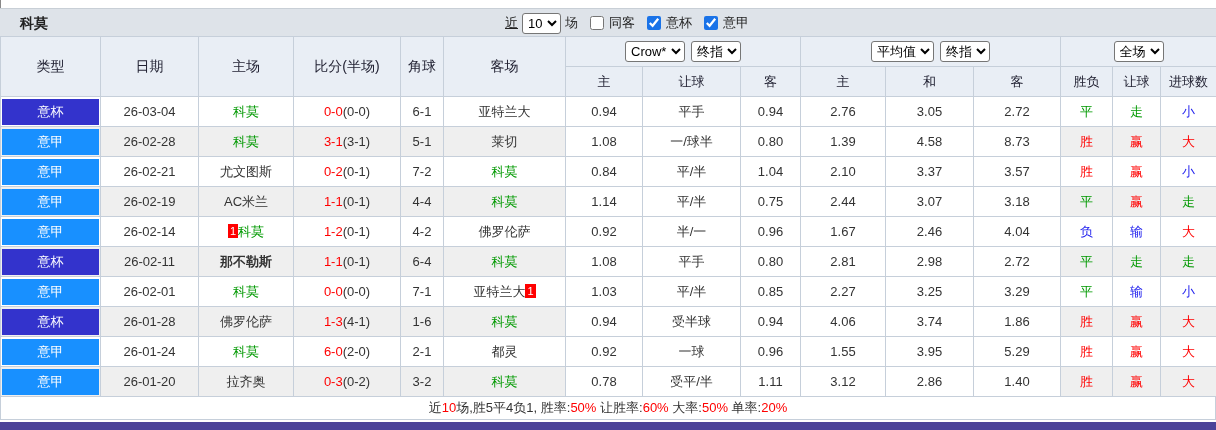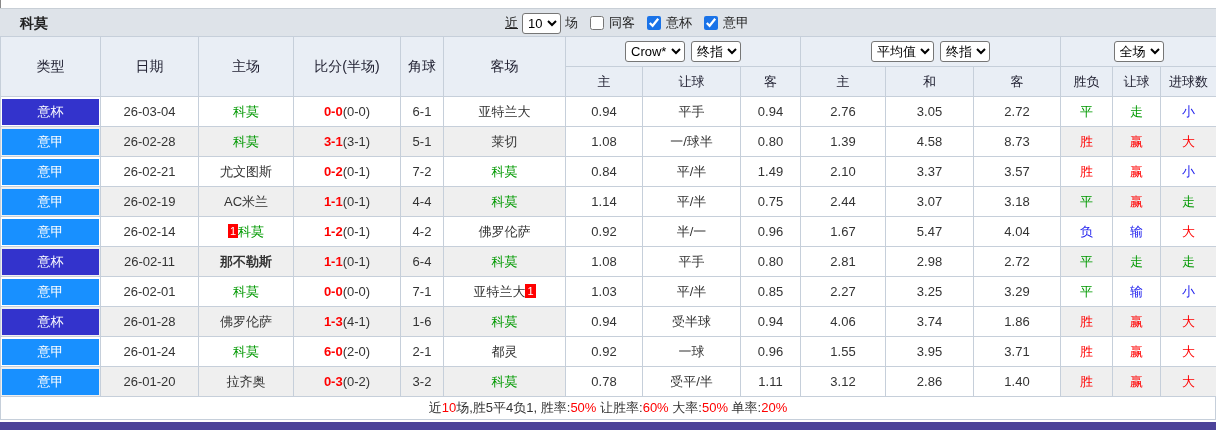--- a/index.html
+++ b/index.html
@@ -48,21 +48,21 @@
   tr.hrowB th { height: 30px; font-size:13px; }
   .selwrap { display:flex; justify-content:center; gap:6px; align-items:center; }
   table.stats td { height: 30px; background:#fff; }
   tr.alt td:not(.crow):not(.avg) { background:#EFEFEF; }
   td.crow { background:#FBF4EC; }
   td.avg  { background:#E7F2F8; }
   .type-badge {
     margin: 1px; height: 26px; line-height: 26px;
     color: #fff; font-size: 13px;
   }
-  .score-full { color:#FF0000;font-weight:bold; }
+  .score-full { color:#FF0000; }
   .score-half { color:#333; }
   .red-badge {
     display:inline-block; background:#FF0000; color:#fff;
     font-size: 11px; line-height: 14px; height:14px; min-width:8px;
     padding: 0 2px; vertical-align: 1px;
   }
   .team-name { cursor: pointer; }
   .summary {
     height: 23px; line-height: 22px; text-align:center; font-size: 13px;
     border-left:1px solid #C6CFDA; border-right:1px solid #C6CFDA; border-bottom:1px solid #C6CFDA;
@@ -194,21 +194,21 @@
       <td>
             <div class="type-badge" style="background: rgb(24, 144, 255);">意甲</div>
           </td>
       <td>26-02-21</td>
       <td><span class="team-name" style="color: rgb(51, 51, 51); margin-top: 44px;">尤文图斯</span></td>
       <td><span class="score-full">0-2</span><span class="score-half">(0-1)</span></td>
       <td>7-2</td>
       <td><span class="team-name" style="color: rgb(0, 153, 0);">科莫</span></td>
       <td class="crow">0.84</td>
       <td class="crow">平/半</td>
-      <td class="crow">1.49</td>
+      <td class="crow">1.04</td>
       <td class="avg">2.10</td>
       <td class="avg">3.37</td>
       <td class="avg">3.57</td>
       <td style="color: rgb(255, 0, 0);">胜</td>
       <td style="color: rgb(255, 0, 0);">赢</td>
       <td style="color: rgb(34, 34, 238);">小</td>
     </tr>
         <tr class="alt">
       <td>
             <div class="type-badge" style="background: rgb(24, 144, 255);">意甲</div>
@@ -234,21 +234,21 @@
           </td>
       <td>26-02-14</td>
       <td><span class="red-badge">1</span><span class="team-name" style="color: rgb(0, 153, 0);">科莫</span></td>
       <td><span class="score-full">1-2</span><span class="score-half">(0-1)</span></td>
       <td>4-2</td>
       <td><span class="team-name" style="color: rgb(51, 51, 51);">佛罗伦萨</span></td>
       <td class="crow">0.92</td>
       <td class="crow">半/一</td>
       <td class="crow">0.96</td>
       <td class="avg">1.67</td>
-      <td class="avg">5.47</td>
+      <td class="avg">2.46</td>
       <td class="avg">4.04</td>
       <td style="color: rgb(34, 34, 238);">负</td>
       <td style="color: rgb(34, 34, 238);">输</td>
       <td style="color: rgb(255, 0, 0);">大</td>
     </tr>
         <tr class="alt">
       <td>
             <div class="type-badge" style="background: rgb(51, 51, 204);">意杯</div>
           </td>
       <td>26-02-11</td>
@@ -311,21 +311,21 @@
       <td>26-01-24</td>
       <td><span class="team-name" style="color: rgb(0, 153, 0);">科莫</span></td>
       <td><span class="score-full">6-0</span><span class="score-half">(2-0)</span></td>
       <td>2-1</td>
       <td><span class="team-name" style="color: rgb(51, 51, 51);">都灵</span></td>
       <td class="crow">0.92</td>
       <td class="crow">一球</td>
       <td class="crow">0.96</td>
       <td class="avg">1.55</td>
       <td class="avg">3.95</td>
-      <td class="avg">3.71</td>
+      <td class="avg">5.29</td>
       <td style="color: rgb(255, 0, 0);">胜</td>
       <td style="color: rgb(255, 0, 0);">赢</td>
       <td style="color: rgb(255, 0, 0);">大</td>
     </tr>
         <tr class="alt">
       <td>
             <div class="type-badge" style="background: rgb(24, 144, 255);">意甲</div>
           </td>
       <td>26-01-20</td>
       <td><span class="team-name" style="color: rgb(51, 51, 51);">拉齐奥</span></td>

